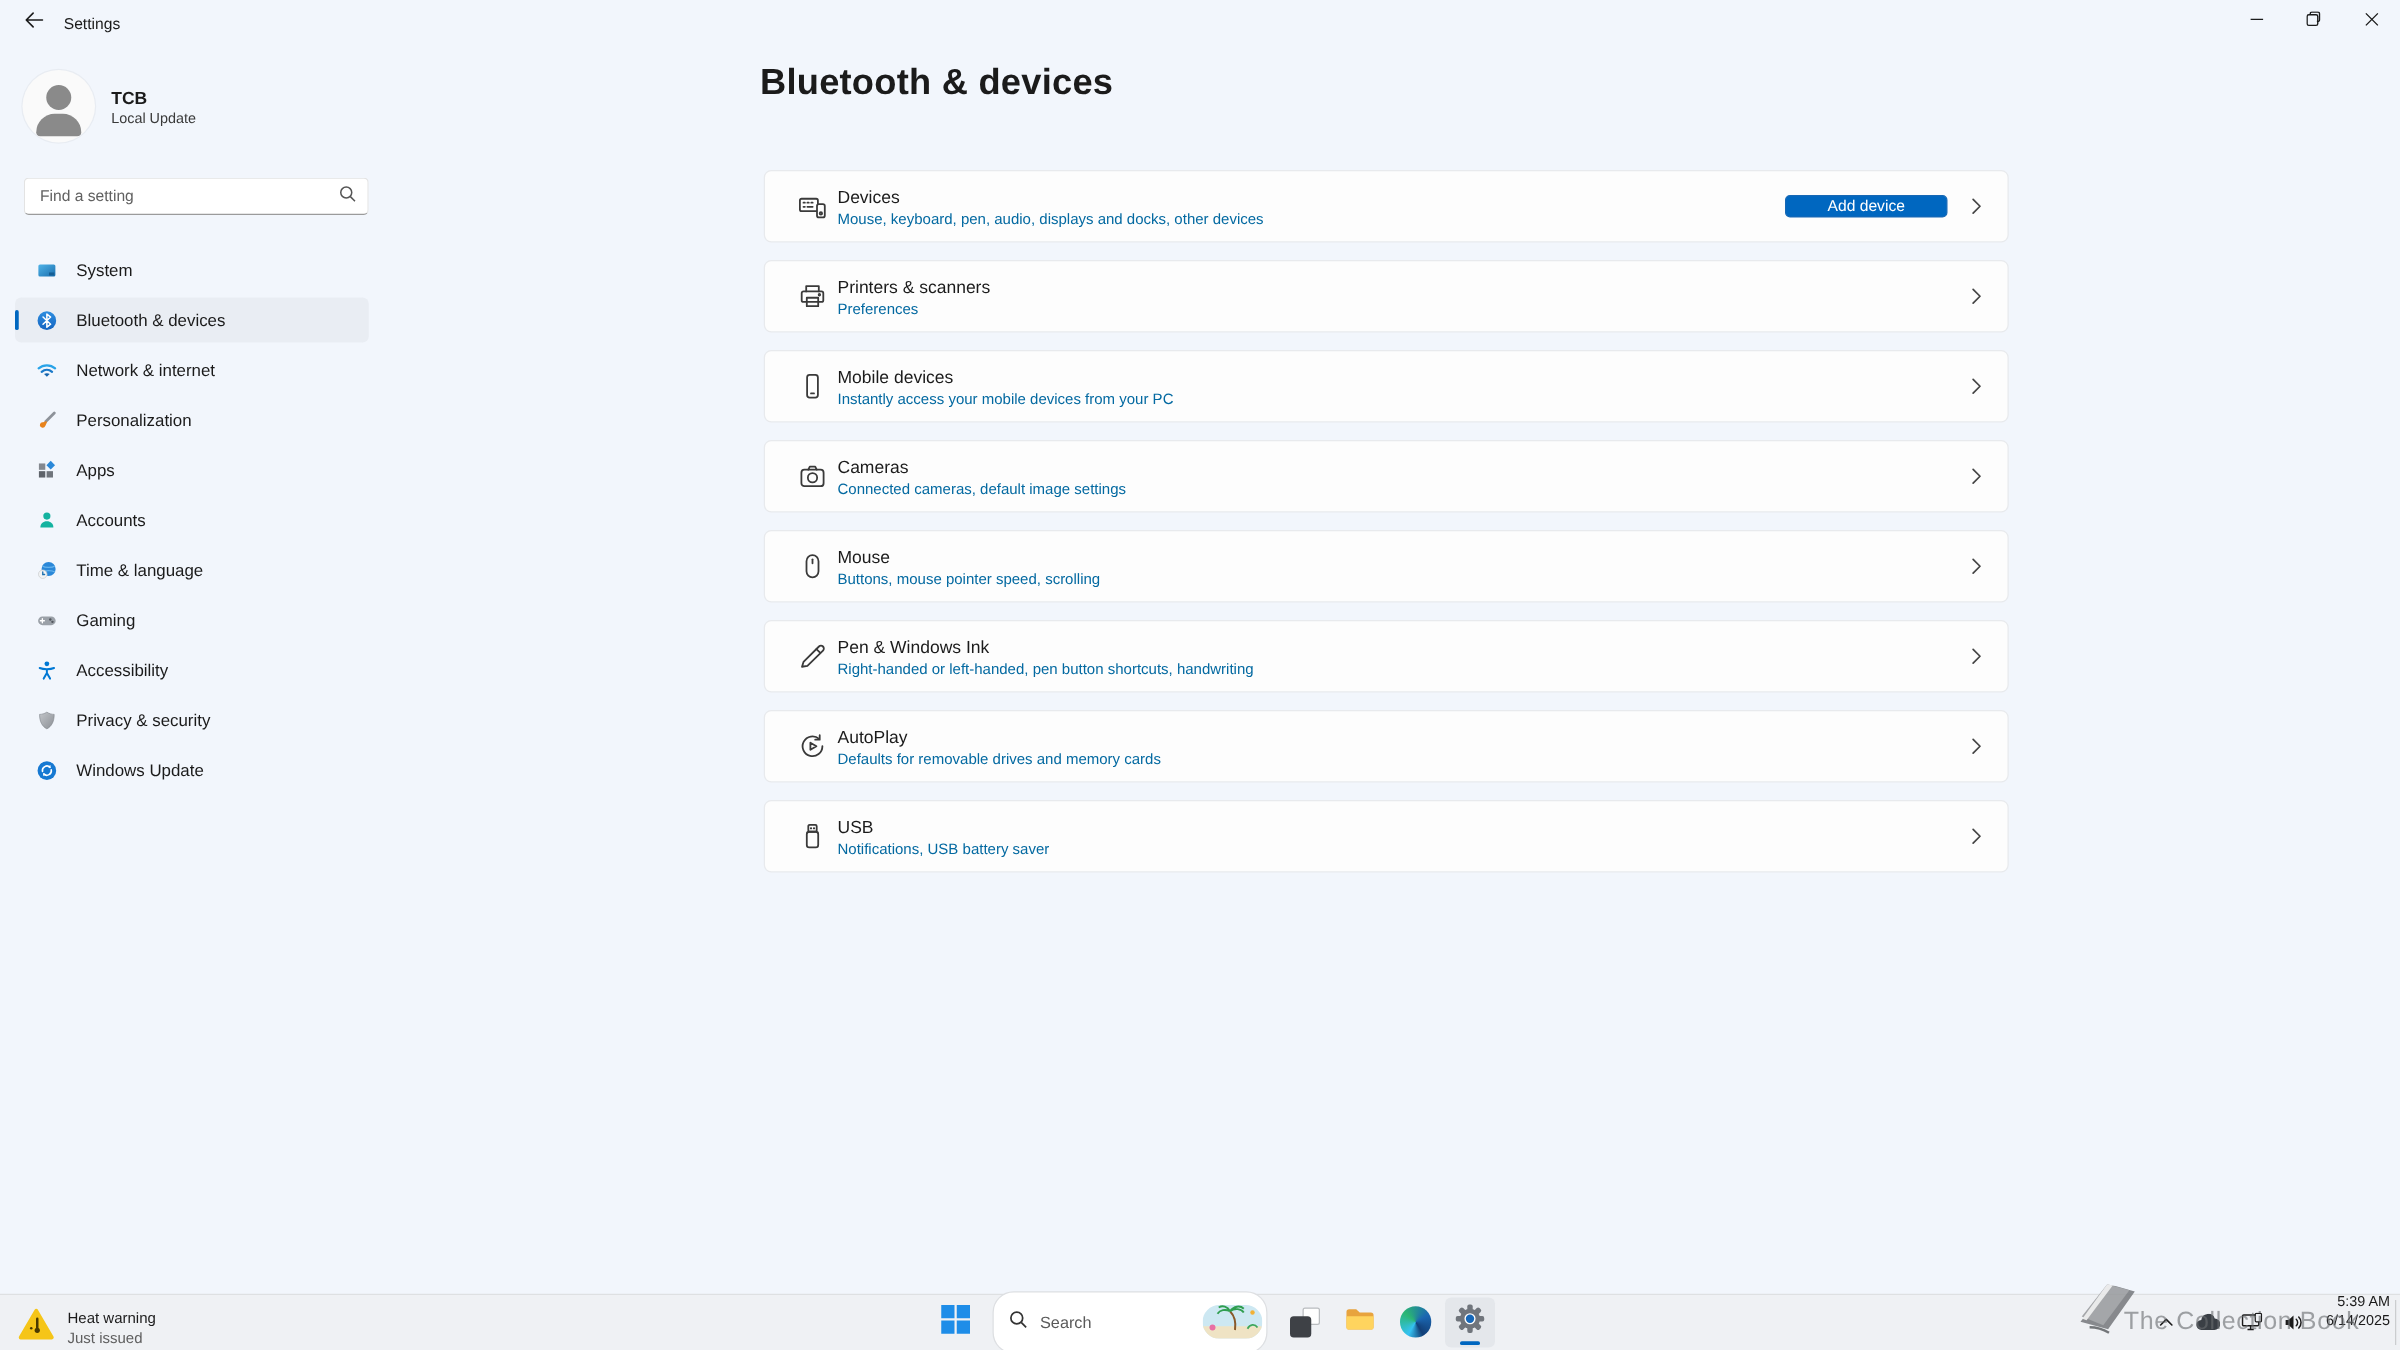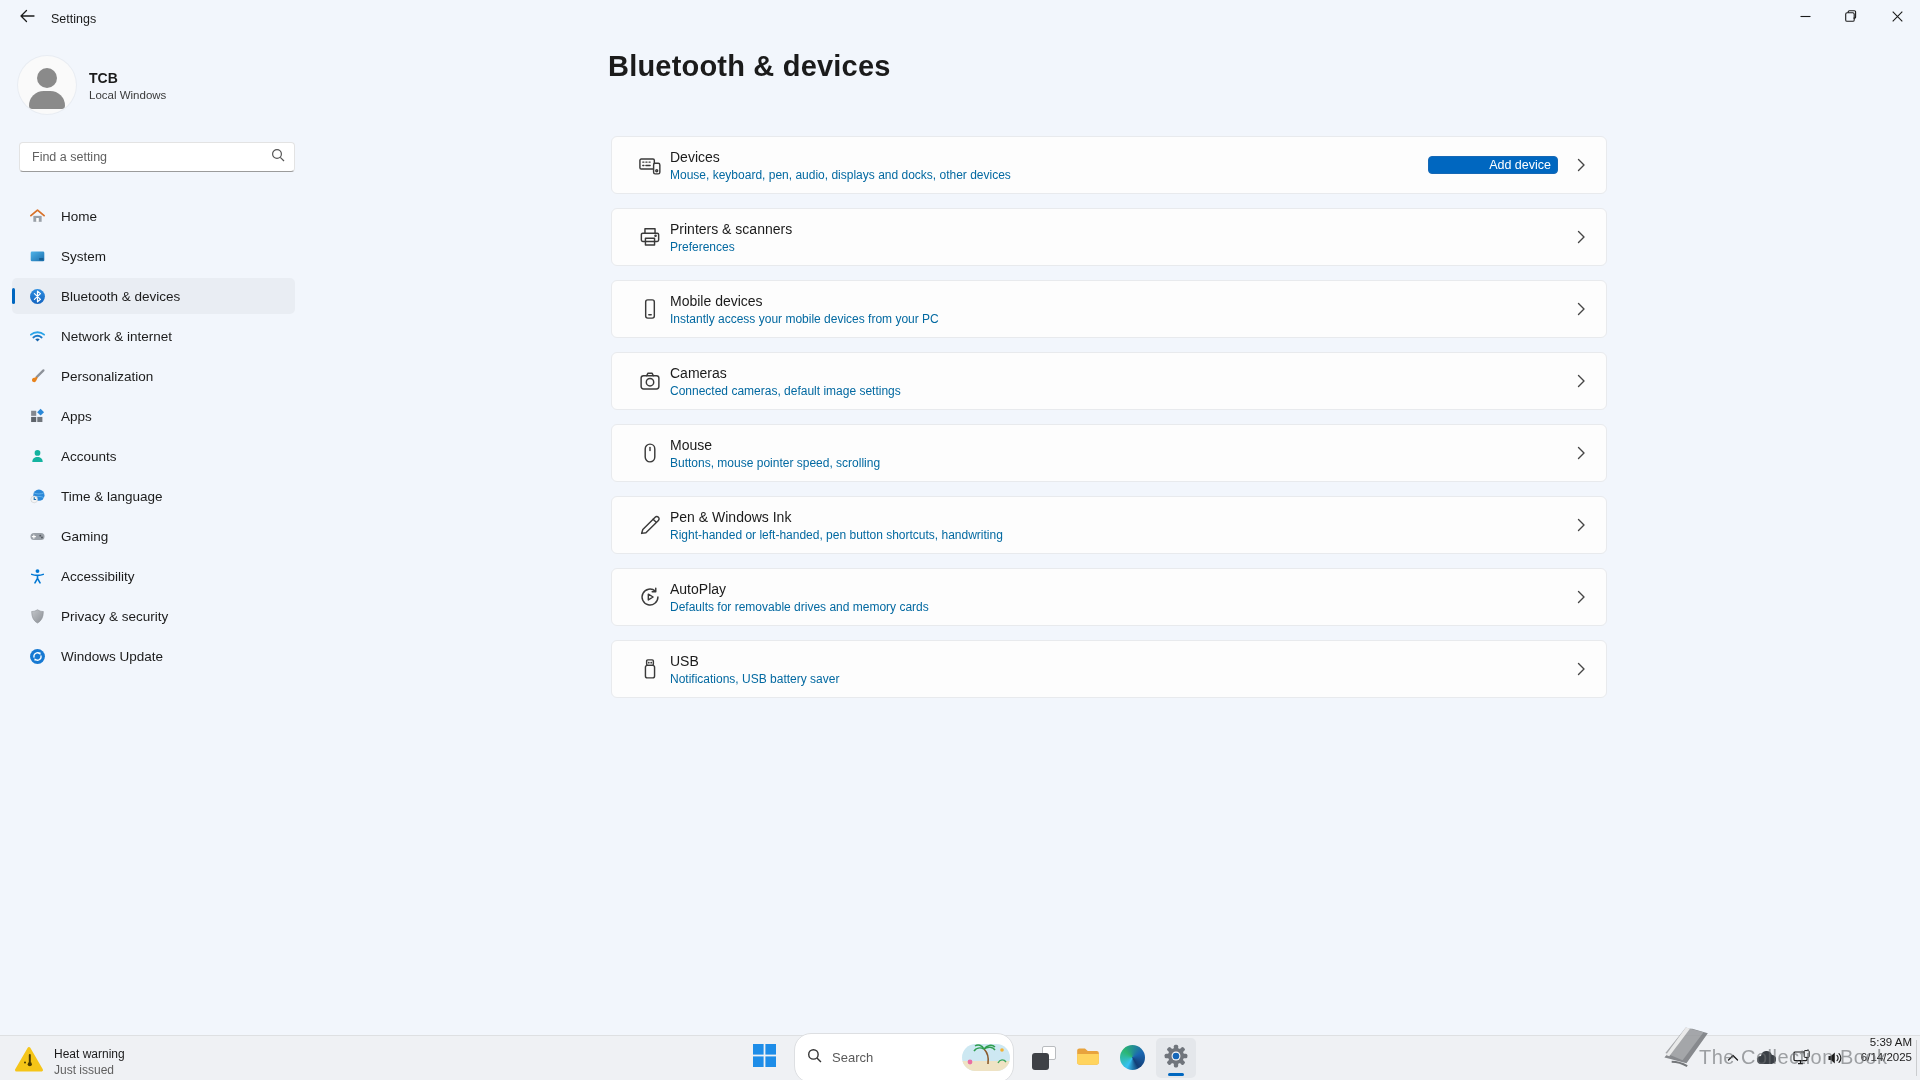--- a/index.html
+++ b/index.html
@@ -35,21 +35,21 @@
 
   
   .page-title { position:absolute; left:608px; top:50px; font-size:29px; font-weight:600; letter-spacing:0.2px; }
   .cards { position:absolute; left:611px; top:136px; width:996px; }
   .card { height:58px; background:#FDFDFD; border:1px solid #E8EAED; border-radius:6px; margin-bottom:14px; display:flex; align-items:center; padding:0 18px 0 26px; cursor:pointer; }
   .cicon { width:24px; height:24px; display:flex; align-items:center; justify-content:center; margin-right:8px; flex:none; }
   .ctext { display:flex; flex-direction:column; gap:3px; }
   .ctitle { font-size:14px; }
   .csub { font-size:12px; color:#0369a1; }
   .cright { margin-left:auto; display:flex; align-items:center; gap:16px; }
-  .btn-primary { min-width:130px; height:18px; background:#0067C0; border:1px solid #1668b5; border-radius:4px; color:#fff; font-size:12.5px; font-family:inherit; cursor:pointer;text-align:right; }
+  .btn-primary { min-width:130px; height:18px; background:#0067C0; border:1px solid #1668b5; border-radius:4px; color:#fff; font-size:12.5px; font-family:inherit; cursor:pointer; }
   .chev { width:14px; height:14px; display:flex; align-items:center; justify-content:center; }
 
   
   .taskbar { position:absolute; left:0; bottom:0; width:100%; height:45px; background:#EFF1F4; border-top:1px solid rgba(0,0,0,0.07); }
   .tb-widget { position:absolute; left:14px; top:1046px; display:flex; align-items:center; gap:10px; cursor:pointer; }
   .tb-widget .wt { font-size:12px; }
   .tb-widget .ws { font-size:12px; color:#5F5F5F; margin-top:2px; }
   .tb-center { position:absolute; left:744px; top:1035px; height:45px; display:flex; align-items:center; gap:4px; }
   .tb-ico { width:40px; height:40px; display:flex; align-items:center; justify-content:center; border-radius:5px; cursor:pointer; position:relative; }
   .tb-ico.active { background:#E4E7EB; }
@@ -106,44 +106,34 @@
     </div>
   </div>
 
   <div class="account">
     <div class="avatar">
         <div class="head"></div>
         <div class="shoulders"></div>
       </div>
     <div class="account-name">
       <div class="nm">TCB</div>
-      <div class="tp">Local Windows</div>
+      <div class="tp">Local Update</div>
     </div>
   </div>
 
   <div class="find">
     <input placeholder="Find a setting" style="">
     <span><svg width="14" height="14" viewBox="0 0 14 14">
           <circle cx="6" cy="6" r="4.4" stroke="#555" fill="none" stroke-width="1.2"></circle>
           <path d="M9.3 9.3 L13 13" stroke="#555" stroke-width="1.2"></path>
         </svg></span>
   </div>
 
   <div class="nav">
 
-    <div class="nav-item">
-      <span class="nicon">
-          <svg width="17" height="17" viewBox="0 0 16 16">
-            <path d="M4.1 7.4 V13 H11.9 V7.4 Z" fill="#9AA0A8"></path>
-            <rect x="6.8" y="9.4" width="2.4" height="3.6" fill="#fff"></rect>
-            <path d="M1.8 7.2 L8 2 L14.2 7.2" stroke="#D8722A" stroke-width="1.7" fill="none" stroke-linecap="round" stroke-linejoin="round"></path>
-          </svg>
-        </span>
-      <span class="nlabel">Home</span>
-    </div>
 
     <div class="nav-item">
       <span class="nicon">
           <svg width="17" height="17" viewBox="0 0 16 16">
             <defs>
               <linearGradient id="sysg" x1="0" y1="0" x2="1" y2="1">
                 <stop offset="0" stop-color="#4FB3E8"></stop>
                 <stop offset="1" stop-color="#1B6FAE"></stop>
               </linearGradient>
             </defs>

